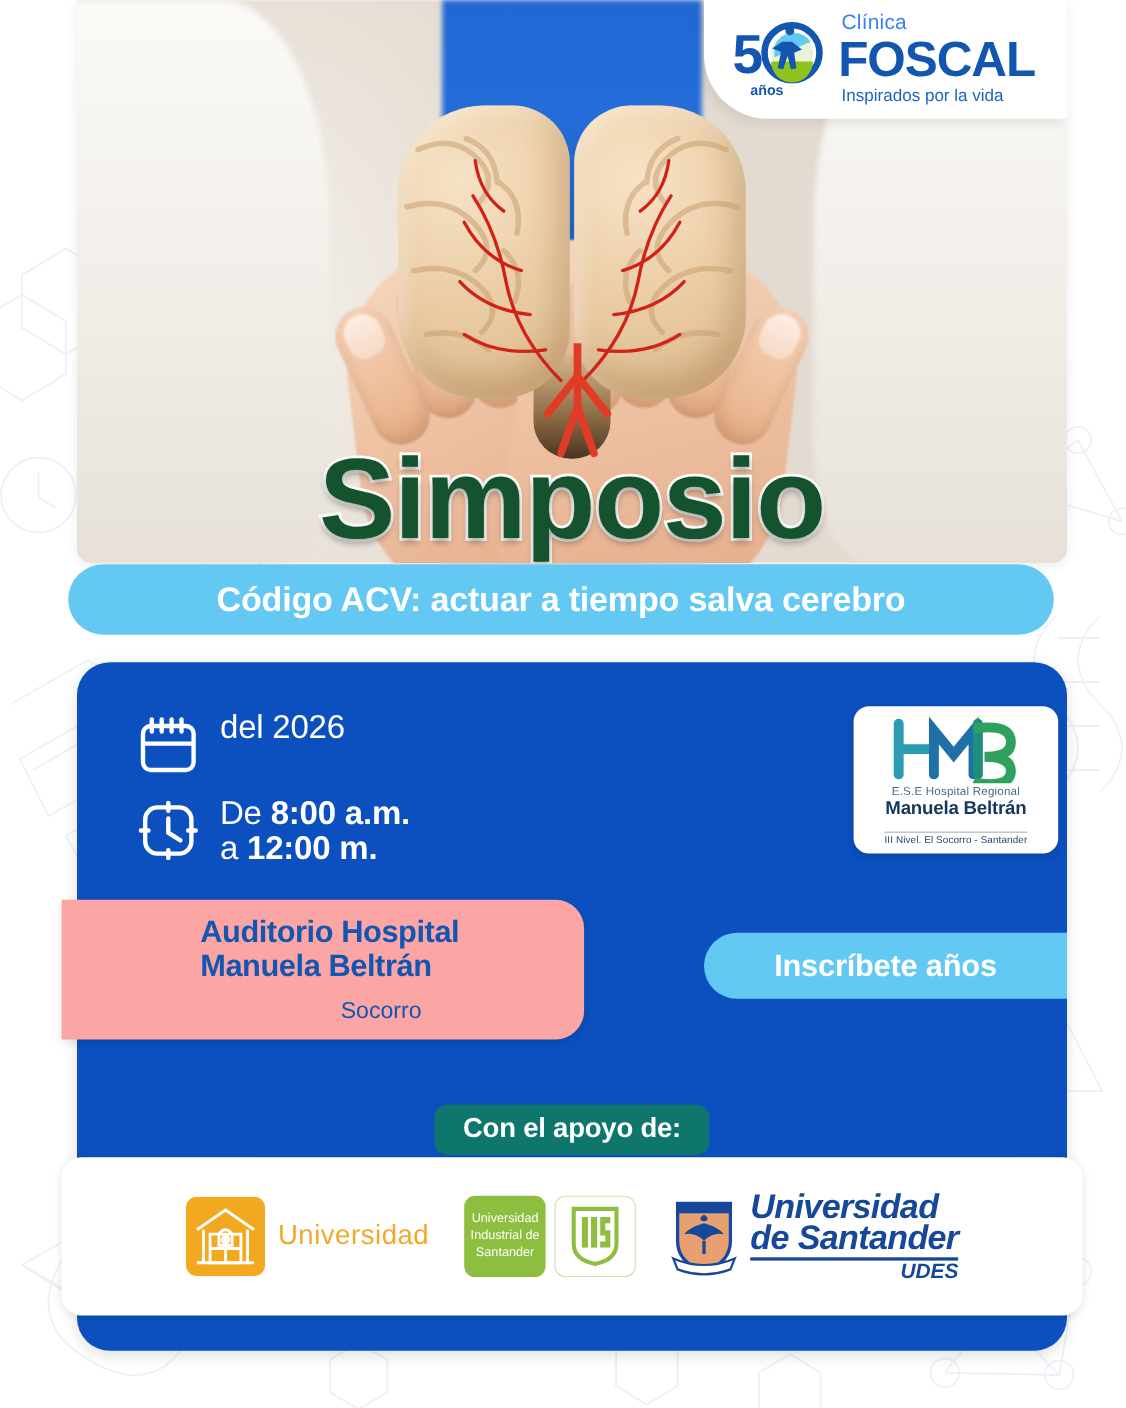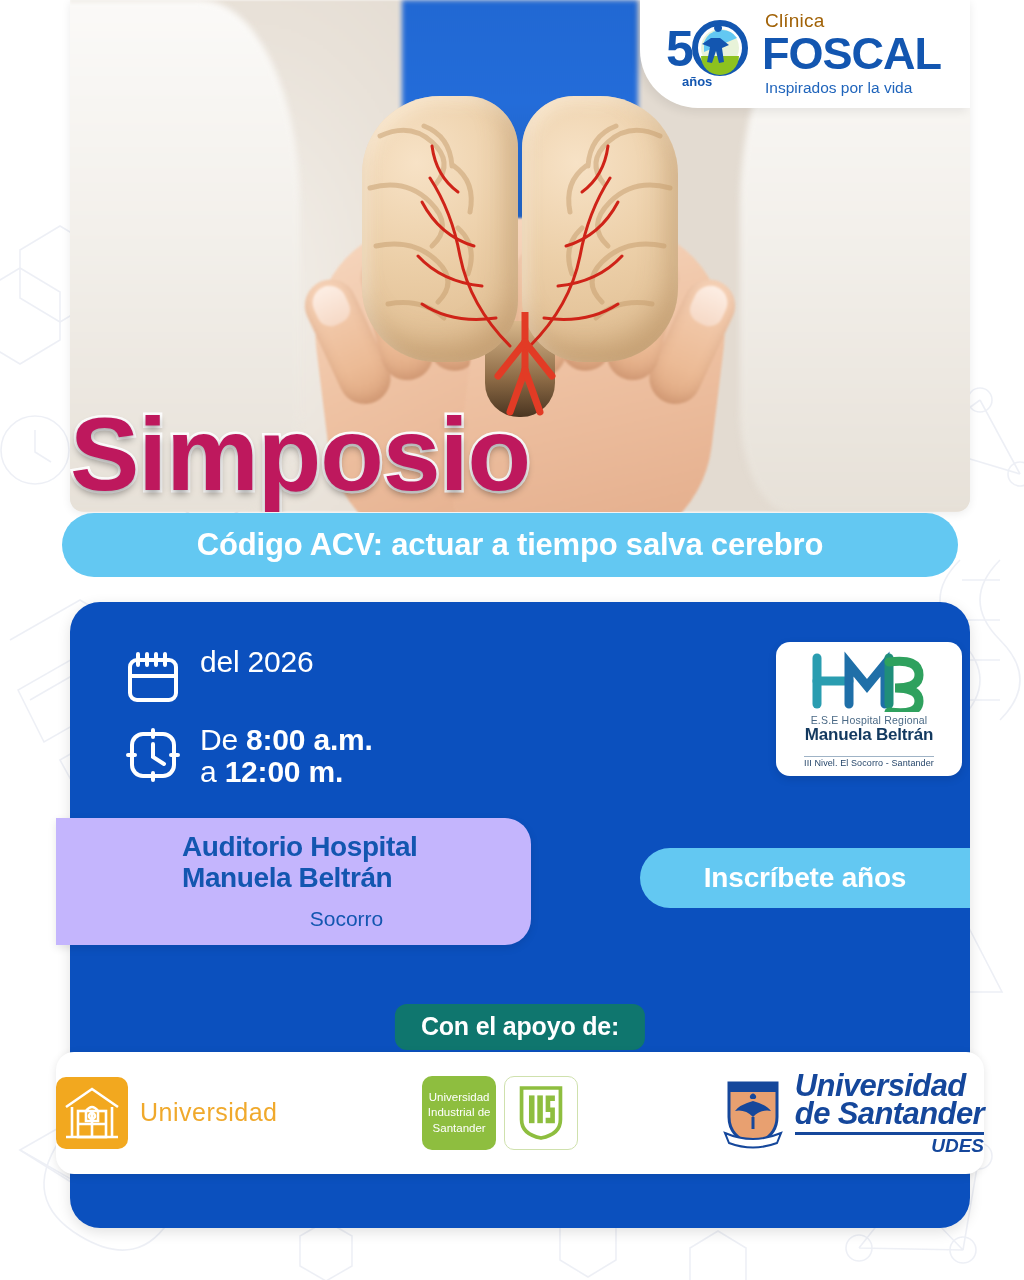--- a/index.html
+++ b/index.html
@@ -115,31 +115,31 @@
   .foscal-pod{
     position:absolute; right:0; top:0; width:330px; height:108px; z-index:6;
     background:#ffffff;
     border-radius:0 0 0 58px;
     display:flex; align-items:center; gap:10px;
     padding:6px 18px 8px 26px;
     box-shadow:-3px 4px 10px rgba(0,0,0,.07);
   }
   .fos-50{ position:relative; width:86px; height:74px; flex:0 0 86px;}
   .fos-txt{ display:flex; flex-direction:column; line-height:1;}
-  .fos-clinica{ font-size:19px; color:#a16207; letter-spacing:.2px; margin-left:3px;}
+  .fos-clinica{ font-size:19px; color:#3b82f6; letter-spacing:.2px; margin-left:3px;}
   .fos-main{
     font-size:45px; font-weight:800; color:#1356b0; letter-spacing:-1px; margin-top:1px;
   }
   .fos-sub{ font-size:15.5px; color:#1f64bb; margin-top:4px; margin-left:3px;}
 
   
   .simposio{
-    position:absolute; left:0; right:0; bottom:6px; text-align:left; z-index:7;
+    position:absolute; left:0; right:0; bottom:6px; text-align:center; z-index:7;
     font-size:104px; font-weight:800; font-style:normal;
-    color:#be185d; letter-spacing:-1px; line-height:1;
+    color:#14532d; letter-spacing:-1px; line-height:1;
     -webkit-text-stroke:5px #ffffff;
     paint-order:stroke fill;
     text-shadow:0 4px 7px rgba(0,0,0,.35);
   }
 
   
   .subtitle{
     position:absolute; left:62px; top:513px; width:896px; height:64px; z-index:3;
     background:#63c8f2; border-radius:34px;
     display:flex; align-items:center; justify-content:center;
@@ -158,21 +158,21 @@
   .dt-row + .dt-row{ margin-top:20px; }
   .ico{ width:54px; height:54px; flex:0 0 54px; margin-top:4px;}
   .dt-lines{ color:#fff; line-height:1.08;}
   .l1{ font-size:31px; font-weight:800; letter-spacing:-.3px;}
   .l2{ font-size:30px; font-weight:400; letter-spacing:-.2px;}
   .l1 b,.l2 b{ font-weight:800; }
 
   
   .venue{
     position:absolute; left:-14px; top:216px; width:475px; min-height:102px;
-    background:#c4b5fd; border-radius:0 26px 26px 0;
+    background:#fca5a5; border-radius:0 26px 26px 0;
     padding:14px 20px 14px 126px;
     box-shadow:0 3px 9px rgba(0,0,0,.10);
   }
   .venue-t{ color:#1356b0; font-size:28px; font-weight:800; line-height:1.1; letter-spacing:-.4px;}
   .venue-s{ color:#1356b0; font-size:21px; font-weight:400; margin-top:13px;text-align:center;}
 
   
   .hmb{
     position:absolute; right:8px; top:40px; width:186px; height:134px;
     background:#fff; border-radius:14px;
@@ -199,23 +199,23 @@
   
   .support{
     position:absolute; left:50%; transform:translateX(-50%); top:402px;
     background:#0f766e; border-radius:12px;
     padding:8px 26px 9px;
     color:#ffffff; font-size:25px; font-weight:800; letter-spacing:-.2px;
   }
 
   
   .sponsors{
-    position:absolute; left:-14px; right:-14px; top:450px; height:122px;
+    position:absolute; left:-14px; right:-14px; top:450px; height:144px;
     background:#ffffff; border-radius:18px;
-    display:flex; align-items:center; justify-content:space-between; gap:76px;
+    display:flex; align-items:center; justify-content:center; gap:32px;
     box-shadow:0 2px 8px rgba(0,0,0,.10);
   }
 
   
   .unab{ display:flex; align-items:center; gap:12px;}
   .unab-mark{ width:72px; height:72px; }
   .unab-txt{ display:flex; flex-direction:column; line-height:.94;}
   .unab-1{ font-size:25px; color:#f0a92c; letter-spacing:.5px;}
   .unab-2{ font-size:47px; font-weight:800; color:#f2a81f; letter-spacing:-1px; margin-top:1px;}
 

